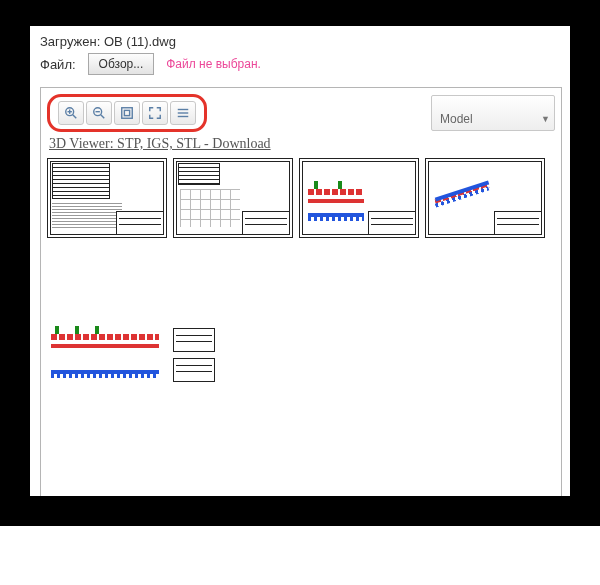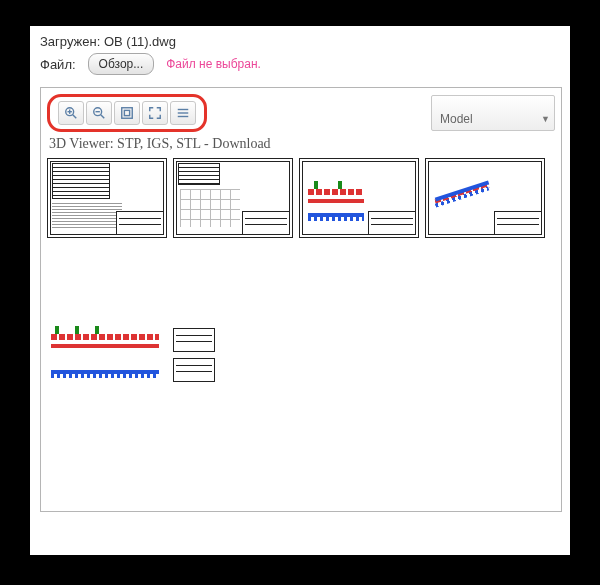--- a/index.html
+++ b/index.html
@@ -1,30 +1,30 @@
 <!DOCTYPE html>
 <html><head>
 <meta charset="utf-8">
 <style>
   html,body{margin:0;padding:0;background:#fff;font-family:Arial,Helvetica,sans-serif;font-size:13px;color:#333}
-  .outer{width:600px;height:585px;box-sizing:border-box;background:#000;padding:26px 30px 30px 30px}
+  .outer{width:600px;height:526px;box-sizing:border-box;background:#000;padding:26px 30px 30px 30px}
   .panel{width:100%;height:100%;background:#fff;box-sizing:border-box;padding:6px 8px 8px 10px;overflow:hidden}
   .info-line{margin:2px 0}
   .file-row{display:flex;align-items:center;gap:12px;margin:4px 0 12px 0}
-  .btn{background:linear-gradient(#fdfdfd,#e3e3e3);border:1px solid #a8a8a8;border-radius:9px;padding:3px 10px;font-size:12px;color:#333;cursor:pointer}
+  .btn{background:linear-gradient(#fdfdfd,#e3e3e3);border:1px solid #a8a8a8;border-radius:0;padding:3px 10px;font-size:12px;color:#333;cursor:pointer}
   .file-status{font-size:12px;color:#ec4899}
   .spacer{width:60px}
   .viewer{border:1px solid #b5b5b5;height:425px;box-sizing:border-box;padding:6px 6px;position:relative}
   .toolbar-wrap{display:flex;align-items:center;justify-content:space-between}
   .toolbar{display:flex;align-items:center;border:3px solid #e4332a;border-radius:14px;padding:4px 8px;gap:2px}
   .tool{width:24px;height:22px;border:1px solid #c8c8c8;border-radius:3px;background:linear-gradient(#fefefe,#eaeaea);display:flex;align-items:center;justify-content:center;cursor:pointer}
   .tool svg{width:14px;height:14px;stroke:#5b7fa6;stroke-width:1.6;fill:none}
   .model-select{border:1px solid #c8c8c8;background:linear-gradient(#fff,#eee);height:22px;width:110px;display:flex;align-items:center;justify-content:space-between;padding:12px 4px 0 8px;font-size:12px;color:#666;cursor:pointer;border-radius:2px}
   .model-select .chev{font-size:9px;color:#777}
-  .viewer-link{color:#555;font-size:14px;font-family:Georgia,serif;margin:4px 0 6px 2px;cursor:pointer}
+  .viewer-link{color:#555;text-decoration:underline;font-size:14px;font-family:Georgia,serif;margin:4px 0 6px 2px;cursor:pointer}
   .thumbs{display:flex;gap:6px;margin-top:2px}
   .thumb{width:118px;height:78px;border:1px solid #222;background:#fff;position:relative;overflow:hidden}
   
   .tb-frame{position:absolute;inset:2px;border:1px solid #222}
   .tb-title{position:absolute;right:2px;bottom:2px;width:46px;height:22px;border:1px solid #222;background:#fff}
   .tb-title::before,.tb-title::after{content:"";position:absolute;left:2px;right:2px;height:1px;background:#222}
   .tb-title::before{top:6px}.tb-title::after{top:12px}
   .tb-table{position:absolute;left:4px;top:4px;width:56px;height:34px;border:1px solid #222;background:repeating-linear-gradient(#fff,#fff 3px,#222 3px,#222 4px)}
   .tb-text{position:absolute;left:4px;top:42px;width:70px;height:28px;background:repeating-linear-gradient(#fff,#fff 2px,#999 2px,#999 3px)}
   .pipes{position:absolute;left:8px;right:54px;top:28px;height:34px}

